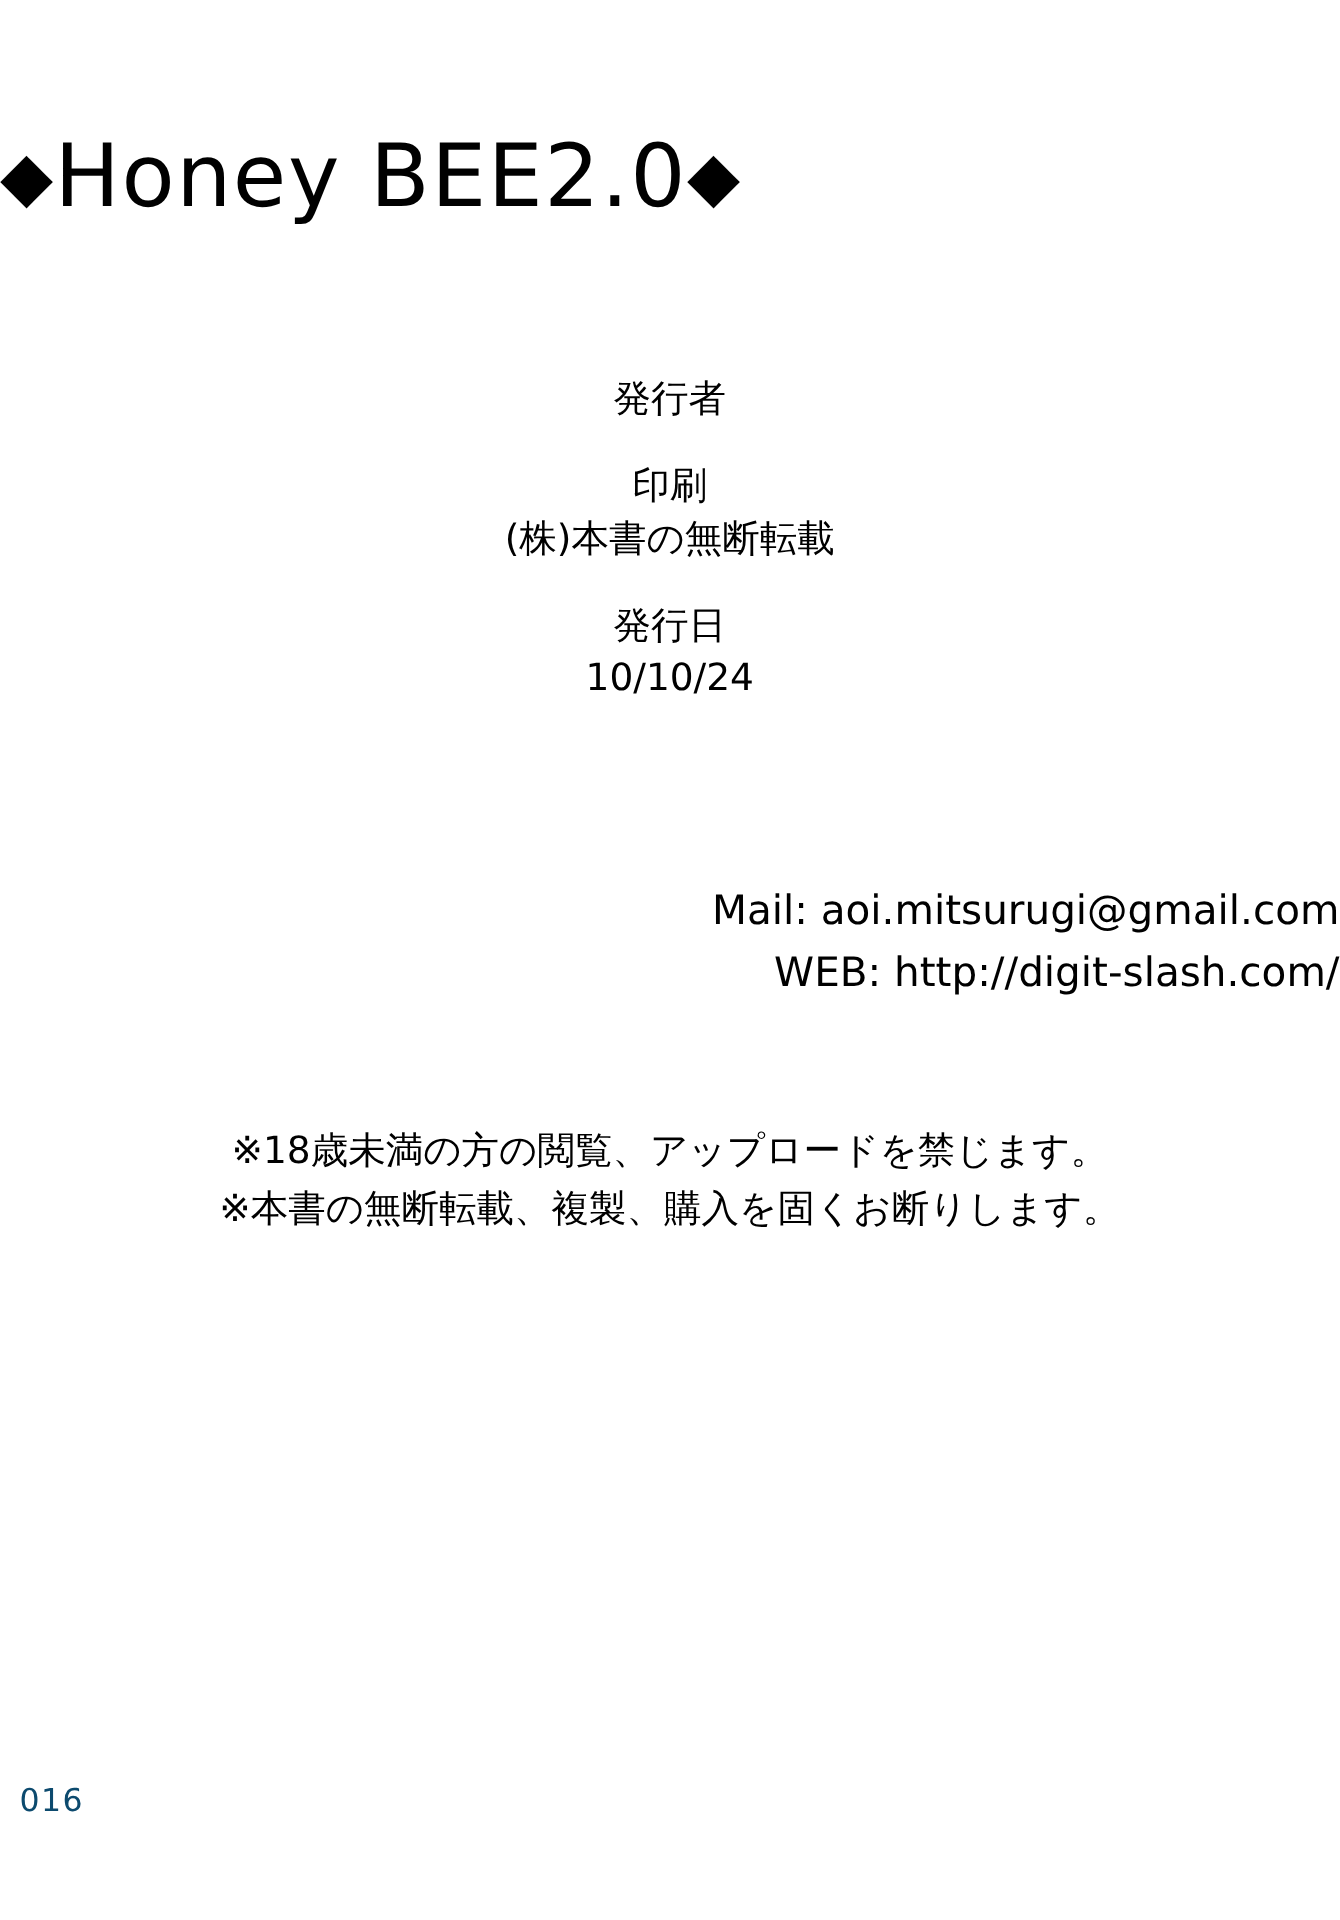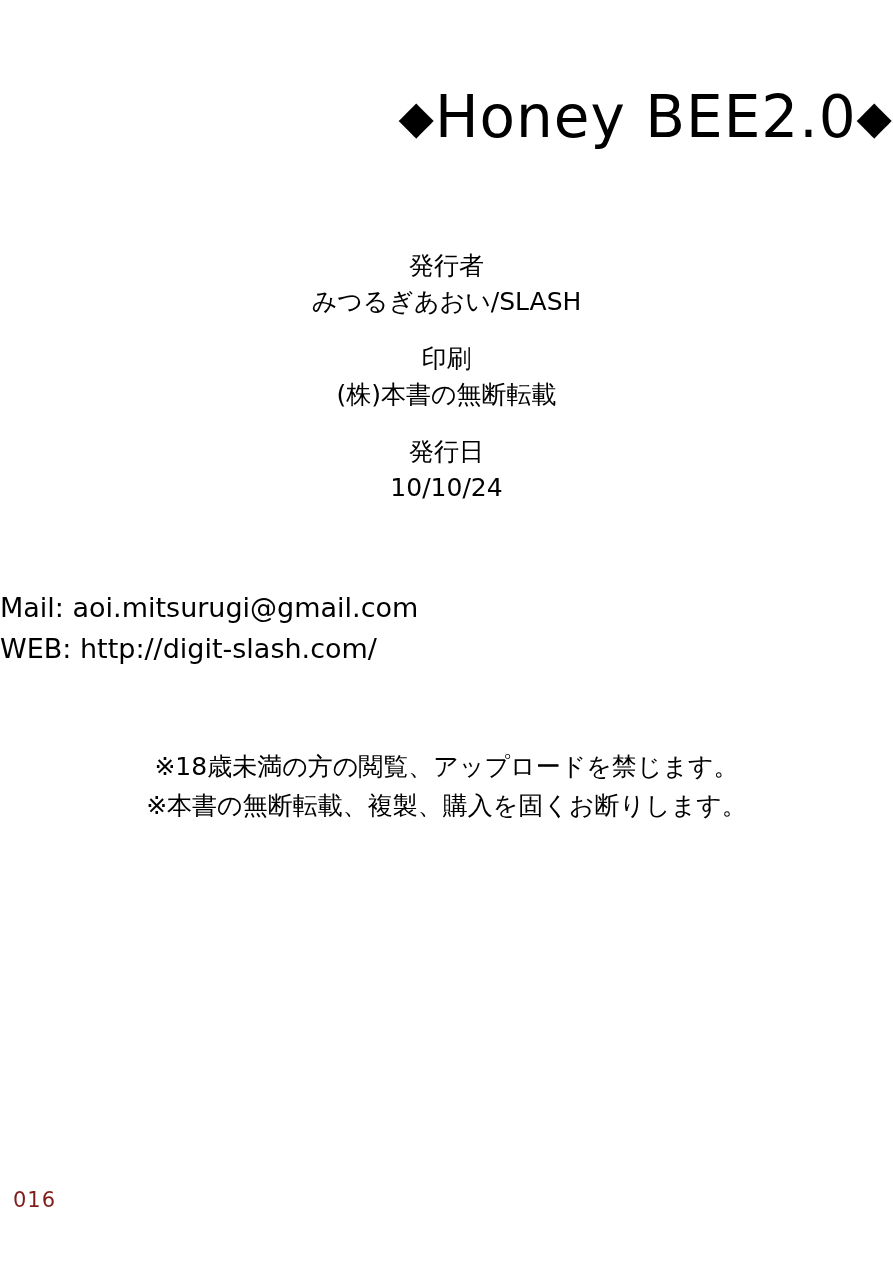--- a/index.html
+++ b/index.html
@@ -20,21 +20,21 @@
     width: 893px;
     height: 1280px;
   }
 
   
   .title {
     position: absolute;
     top: 86px;
     left: 0;
     width: 893px;
-    text-align: right;
+    text-align: left;
     font-size: 58px;
     line-height: 1.1;
     letter-spacing: 1px;
     font-family: "DejaVu Sans", sans-serif;
     white-space: nowrap;
   }
   .title .diamond {
     font-size: 46px;
     vertical-align: 4px;
   }
@@ -61,21 +61,21 @@
   .colophon .value {
     display: block;
   }
 
   
   .contact {
     position: absolute;
     top: 588px;
     left: 0;
     width: 893px;
-    text-align: left;
+    text-align: right;
     font-size: 27px;
     line-height: 1.5;
   }
   .contact .line {
     display: block;
   }
 
   
   .notices {
     position: absolute;
@@ -90,36 +90,35 @@
     display: block;
   }
 
   
   .page-number {
     position: absolute;
     left: 13px;
     bottom: 68px;
     font-size: 21px;
     letter-spacing: 1px;
-    color: #7f1d1d;
+    color: #0c4a6e;
   }
 </style>
 </head>
 <body>
 
 <div class="page">
 
   <div class="title">
     <span class="diamond">◆</span><span class="t-text">Honey BEE2.0</span><span class="diamond">◆</span>
   </div>
 
   <div class="colophon">
     <div class="group">
       <span class="label">発行者</span>
-      <span class="value">みつるぎあおい/SLASH</span>
     </div>
     <div class="group">
       <span class="label">印刷</span>
       <span class="value">(株)本書の無断転載</span>
     </div>
     <div class="group">
       <span class="label">発行日</span>
       <span class="value">10/10/24</span>
     </div>
   </div>

